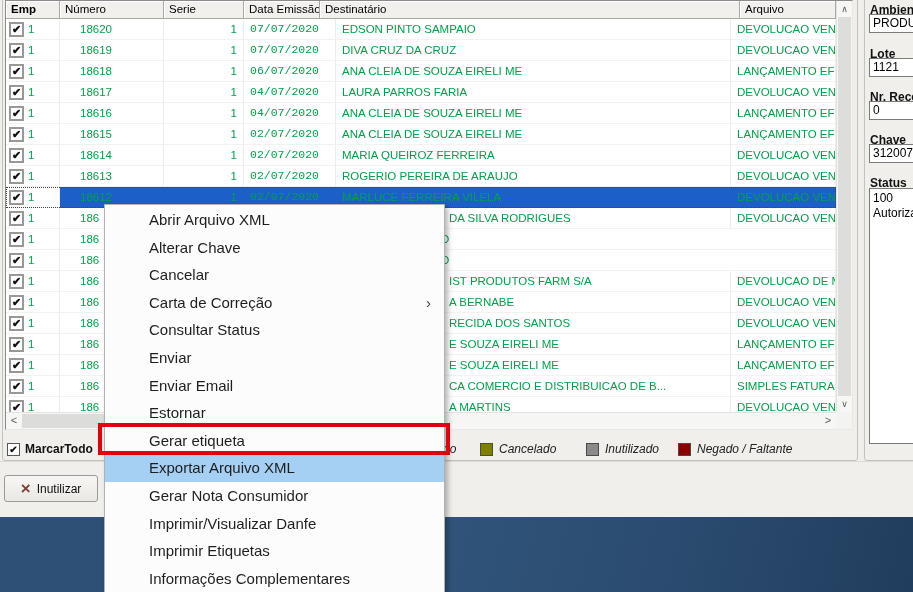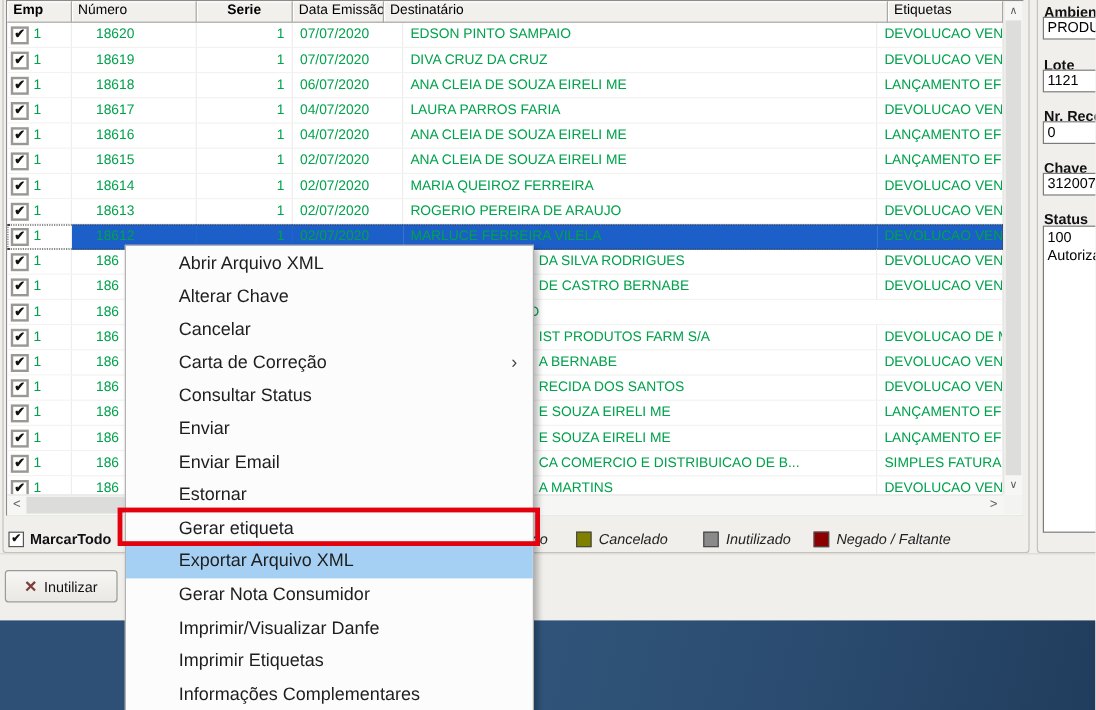--- a/index.html
+++ b/index.html
@@ -12,30 +12,30 @@
 
   
   .grid { position:absolute; left:2px; top:4px; width:848px; height:430px; background:#fff;
           border:1px solid; border-color:#8b8b8b #e8e8e6 #e8e8e6 #8b8b8b; overflow:hidden; }
   .ghead { position:absolute; top:0; left:0; right:16px; height:18px; display:flex; background:#f1f0ed;
            font-size:11.5px; color:#000; }
   .hc { line-height:17px; padding:0 5px; white-space:nowrap; overflow:hidden;
         border-right:1px solid #a9a8a2; border-bottom:1px solid #a9a8a2;
         box-shadow:inset 1px 1px 0 #ffffff; }
   .w-cb{width:54px;font-weight:bold;} .w-num{width:104px;} .w-ser{width:80px;} .w-dat{width:76px;} .w-des{width:420px;} .w-nat{flex:1;}
-  .tr { text-align:center;font-weight:bold; }
+  .tr { text-align:left; }
 
   .rows { position:absolute; top:18px; left:0; right:16px; bottom:17px; overflow:hidden;
           font-size:11.5px; }
   .row { height:21px; display:flex; color:var(--row-text-green,#00a24c); white-space:nowrap; }
   .row .c { line-height:20px; overflow:hidden; border-right:1px solid #ededec; border-bottom:1px solid #f2f2f1; }
   .c.cb { width:54px; display:flex; align-items:center; gap:4px; padding-left:3px; background:#fff; }
   .c.num { width:104px; padding-left:20px; }
   .c.ser { width:80px; text-align:right; padding-right:6px; }
-  .c.dat { width:92px; padding-left:6px; }
+  .c.dat { width:92px; padding-left:6px;font-family:Liberation Mono, monospace; }
   .c.des { width:395px; padding-left:6px; }
   .c.nat { flex:1; padding-left:6px; }
   .chk { width:15px; height:15px; flex:0 0 15px; background:#fff; border:2px solid #999894;
          font-size:11px; line-height:11px; text-align:center; color:#111; font-weight:bold; }
   .row.sel { outline:1px dotted #444; outline-offset:-1px; }
   .row.sel .c:not(.cb) { background:var(--selection-blue,#1c5fc8); border-color:var(--selection-blue,#1c5fc8); }
   .row.occ .c.des { padding-left:113px; }
 
   .vscroll { position:absolute; top:0; right:0; width:16px; bottom:17px; background:#f6f6f4; border-left:1px solid #e3e3e1; }
   .varrow { position:absolute; left:0; width:15px; height:16px; text-align:center; line-height:16px; font-size:9px; color:#5a5a5a; }
@@ -86,21 +86,21 @@
 <div class="app">
 
   <div class="groupbox gridbox">
     <div class="grid">
       <div class="ghead">
         <div class="hc w-cb">Emp</div>
         <div class="hc w-num">Número</div>
         <div class="hc w-ser tr">Serie</div>
         <div class="hc w-dat">Data Emissão</div>
         <div class="hc w-des">Destinatário</div>
-        <div class="hc w-nat">Etiquetas</div>
+        <div class="hc w-nat">Arquivo</div>
       </div>
 
       <div class="rows" id="rows">
   <div class="row">
     <span class="c cb">
       <span class="chk">✔</span>
       <span class="empv">1</span>
     </span>
     <span class="c num">18620</span>
     <span class="c ser">1</span>
@@ -218,21 +218,20 @@
   </div>
 
   <div class="row occ">
     <span class="c cb">
       <span class="chk">✔</span>
       <span class="empv">1</span>
     </span>
     <span class="c num">186</span>
     <span class="c ser"></span>
     <span class="c dat"></span>
-    <span class="c des">DE CASTRO BERNABE</span>
     <span class="c nat">DEVOLUCAO VEND</span>
   </div>
 
   <div class="row occ">
     <span class="c cb">
       <span class="chk">✔</span>
       <span class="empv">1</span>
     </span>
     <span class="c num">186</span>
     <span class="c ser"></span>

